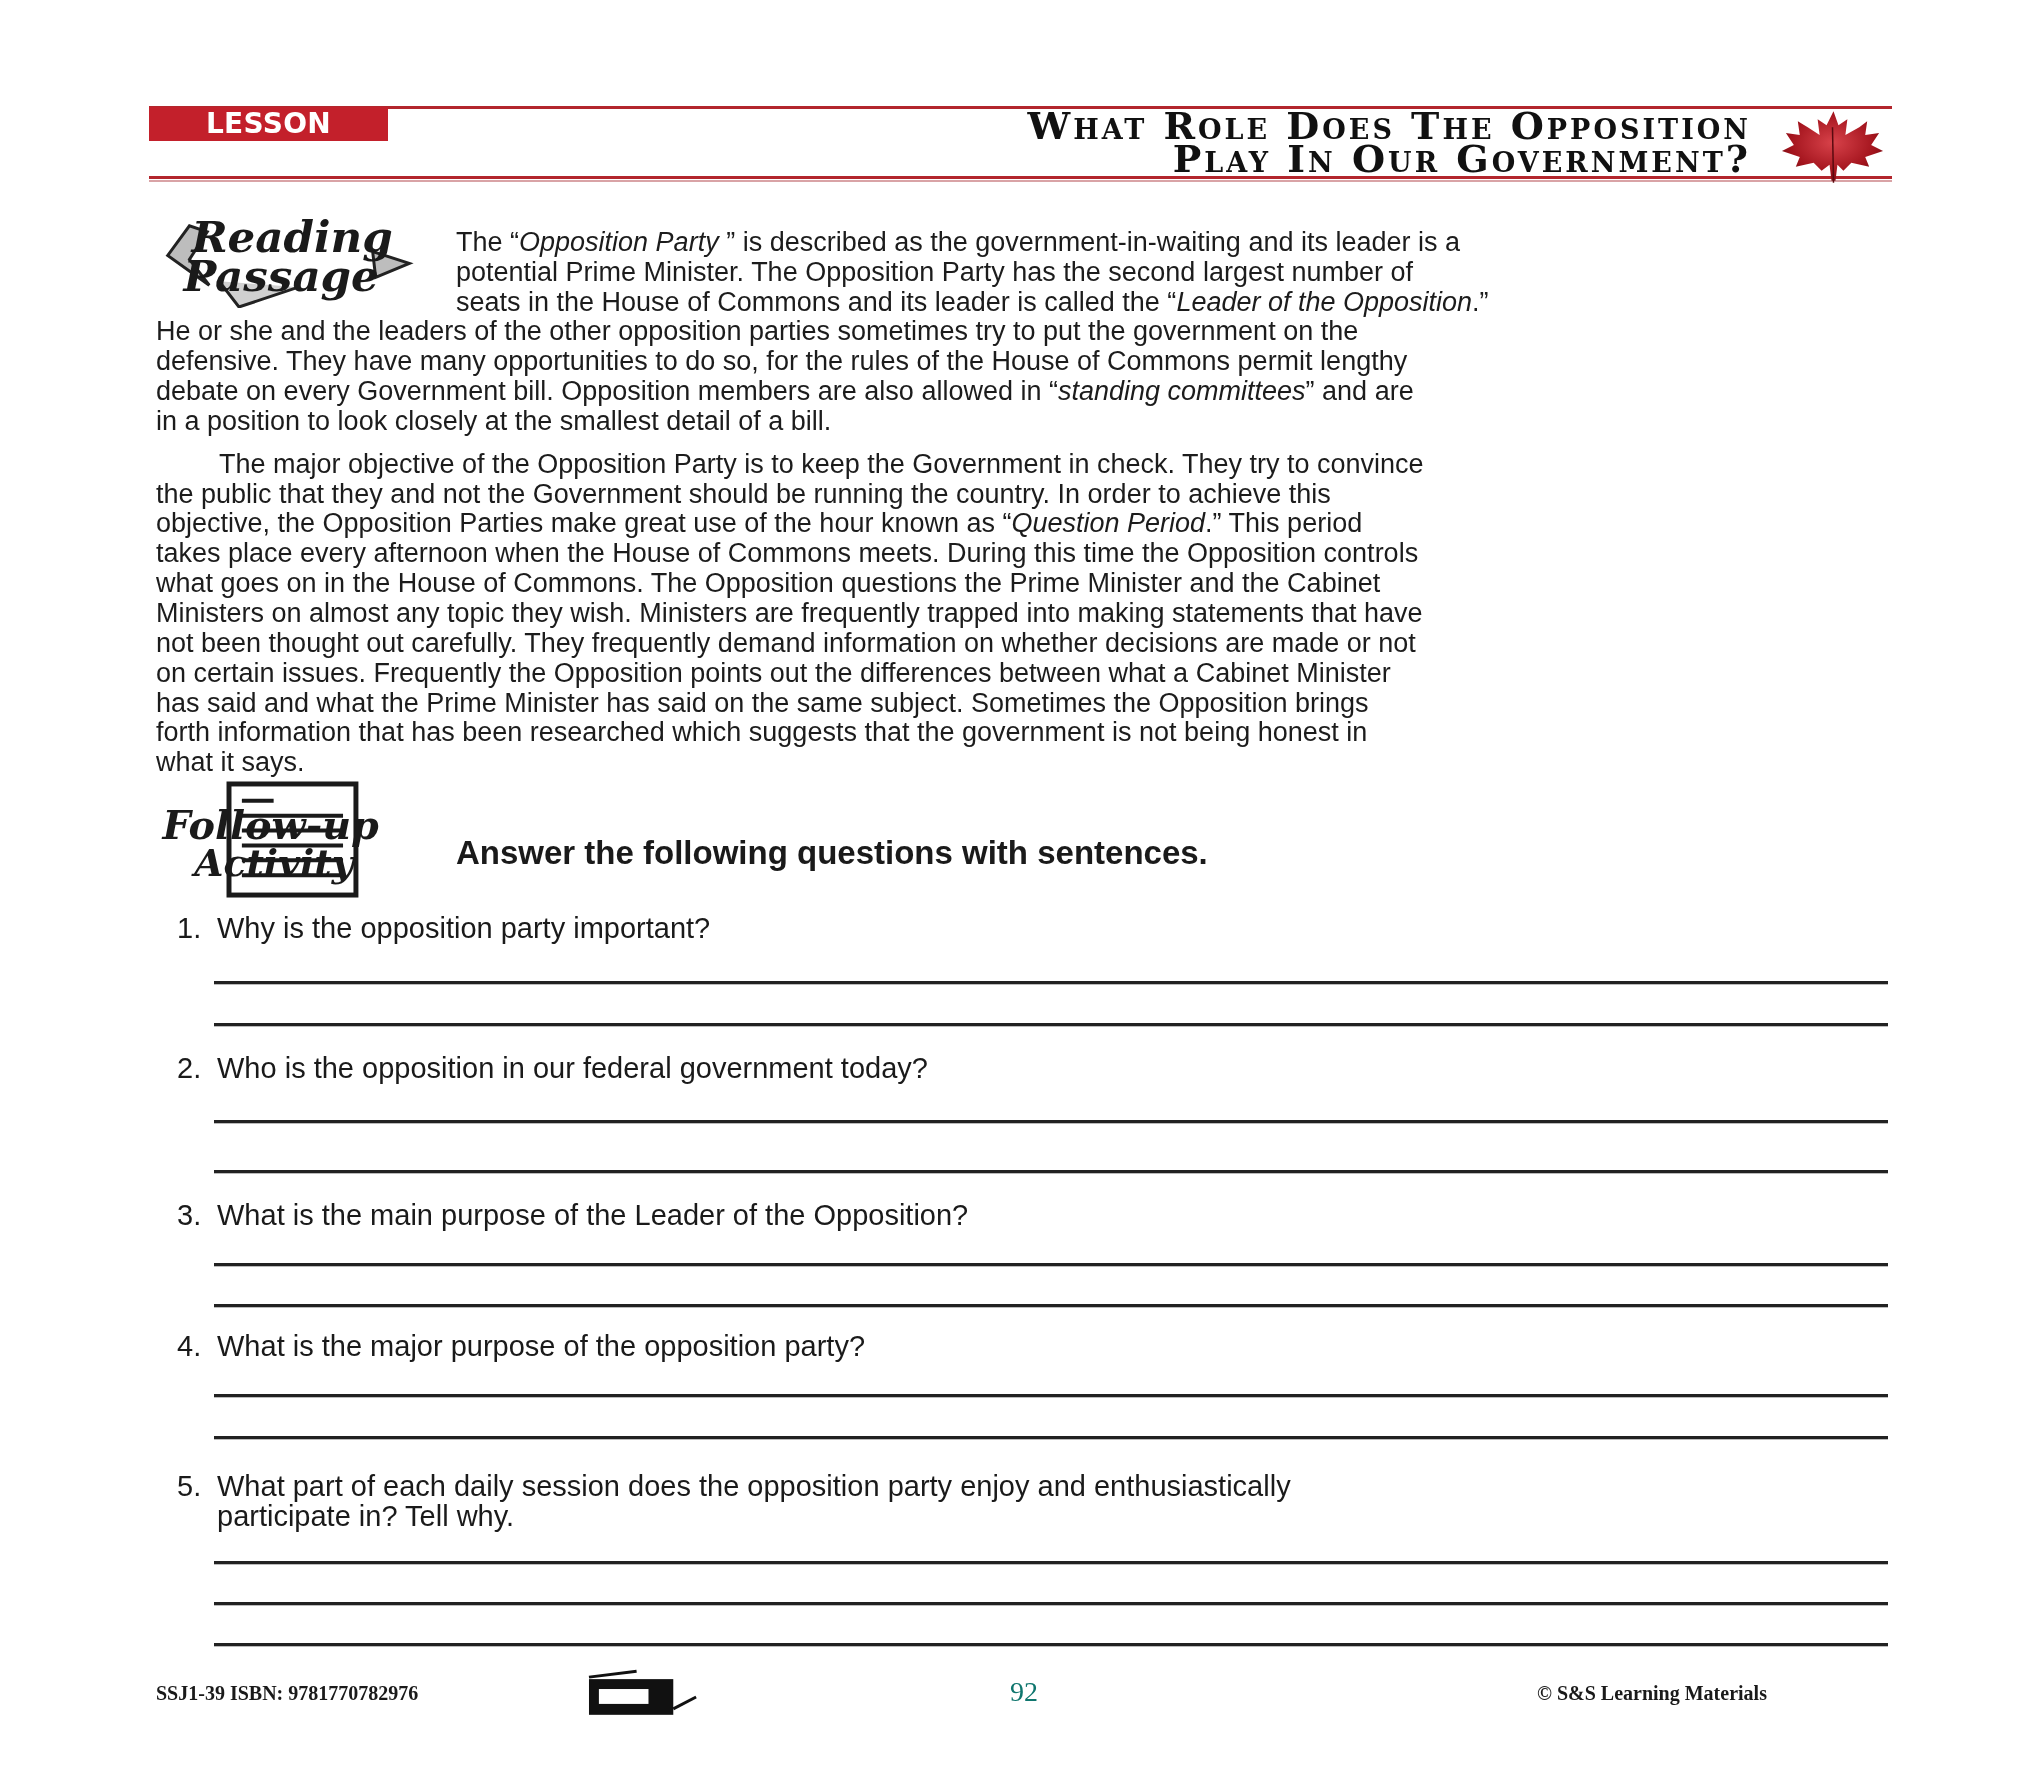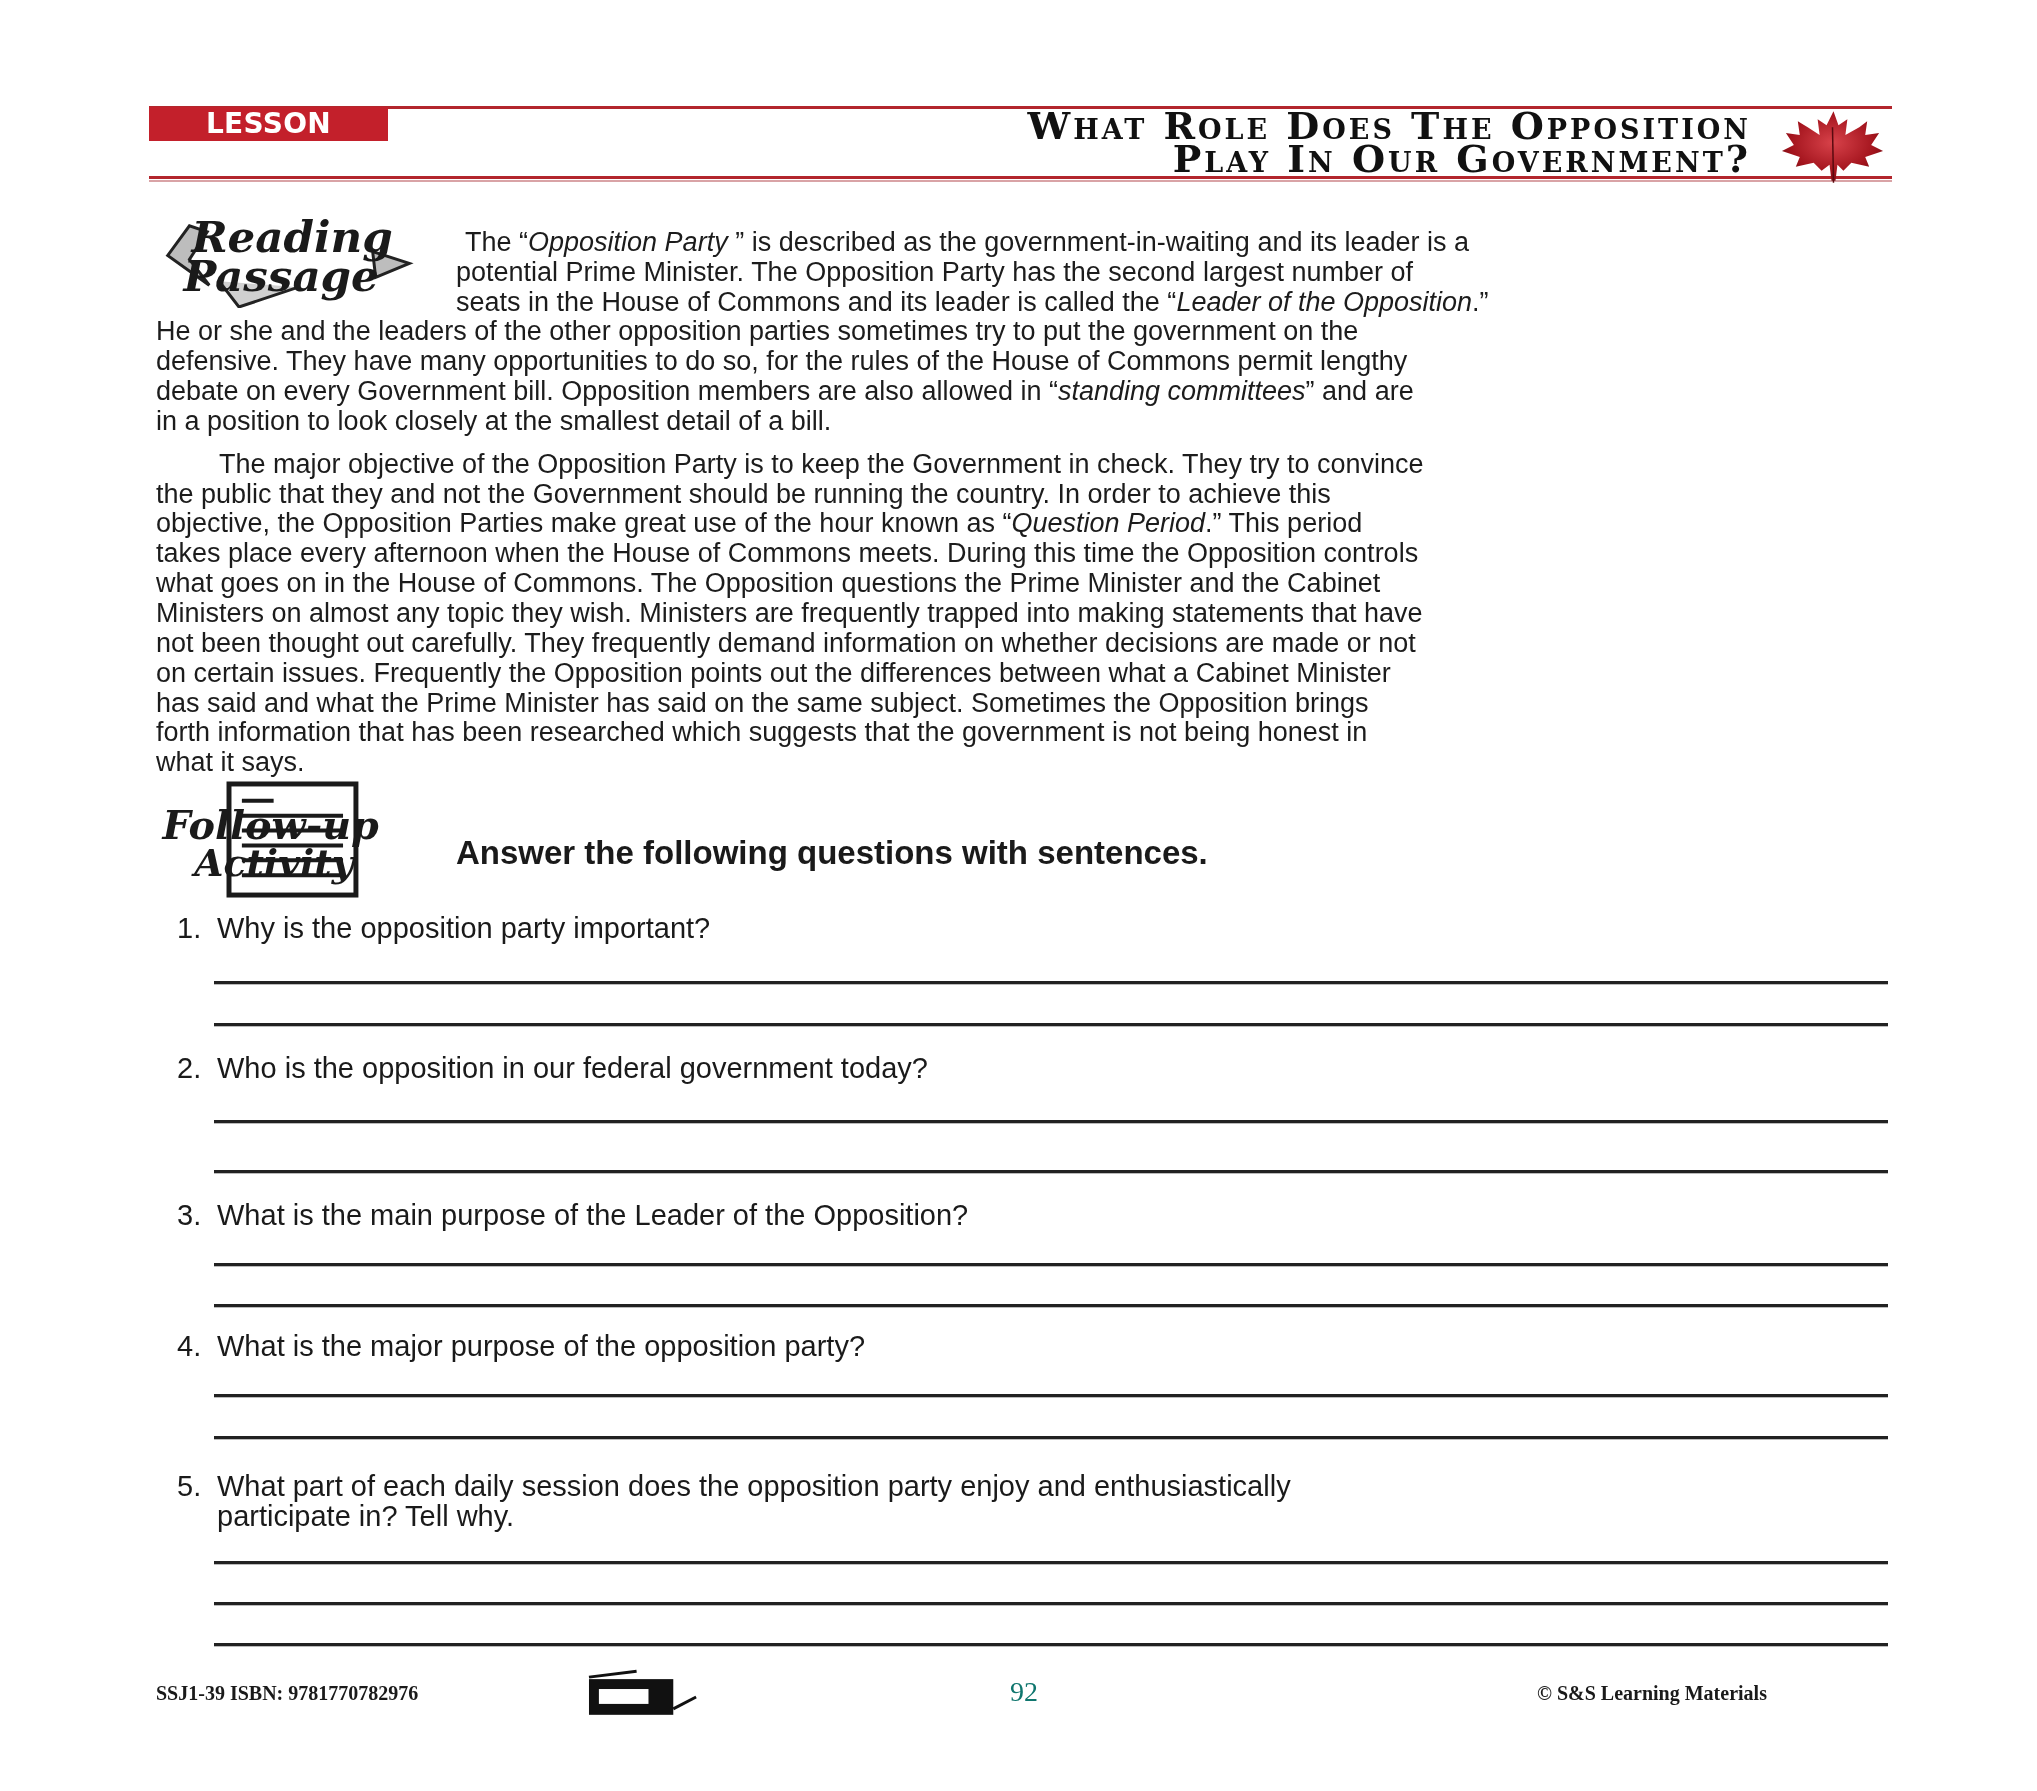--- a/index.html
+++ b/index.html
@@ -75,21 +75,21 @@
     <path d="M18 52 L40 22 L58 28 L40 56 L60 82 Z" fill="#bdbdbd" stroke="#222" stroke-width="3"></path>
     <path d="M225 48 L262 60 L228 74 Z" fill="#bdbdbd" stroke="#222" stroke-width="3"></path>
     <path d="M70 78 L90 104 L150 84" fill="#d0d0d0" stroke="#222" stroke-width="3"></path>
     <text x="42" y="48" font-family="DejaVu Serif, serif" font-style="italic" font-weight="bold" font-size="44" fill="#1a1a1a">Reading</text>
     <text x="34" y="88" font-family="DejaVu Serif, serif" font-style="italic" font-weight="bold" font-size="44" fill="#1a1a1a">Passage</text>
   </svg>
 </div>
 
 <div class="passage">
 
-  <div class="p-line" style="left:456px;top:227px;margin-left:9px;"><span>The “</span><em>Opposition Party</em><span> ” is described as the government-in-waiting and its leader is a</span></div>
+  <div class="p-line" style="left:456px;top:227px;"><span>The “</span><em>Opposition Party</em><span> ” is described as the government-in-waiting and its leader is a</span></div>
   <div class="p-line" style="left:456px;top:257px;text-align:right;"><span>potential Prime Minister. The Opposition Party has the second largest number of</span></div>
   <div class="p-line" style="left:456px;top:287px;"><span>seats in the House of Commons and its leader is called the “</span><em>Leader of the Opposition</em><span>.”</span></div>
   <div class="p-line" style="left:156px;top:316px;"><span>He or she and the leaders of the other opposition parties sometimes try to put the government on the</span></div>
   <div class="p-line" style="left:156px;top:346px;"><span>defensive. They have many opportunities to do so, for the rules of the House of Commons permit lengthy</span></div>
   <div class="p-line" style="left:156px;top:376px;"><span>debate on every Government bill. Opposition members are also allowed in “</span><em>standing committees</em><span>” and are</span></div>
   <div class="p-line" style="left:156px;top:406px;"><span>in a position to look closely at the smallest detail of a bill.</span></div>
 
   <div class="p-line" style="left:219px;top:449px;"><span>The major objective of the Opposition Party is to keep the Government in check. They try to convince</span></div>
   <div class="p-line" style="left:156px;top:479px;"><span>the public that they and not the Government should be running the country. In order to achieve this</span></div>
   <div class="p-line" style="left:156px;top:508px;"><span>objective, the Opposition Parties make great use of the hour known as “</span><em>Question Period</em><span>.”  This period</span></div>

